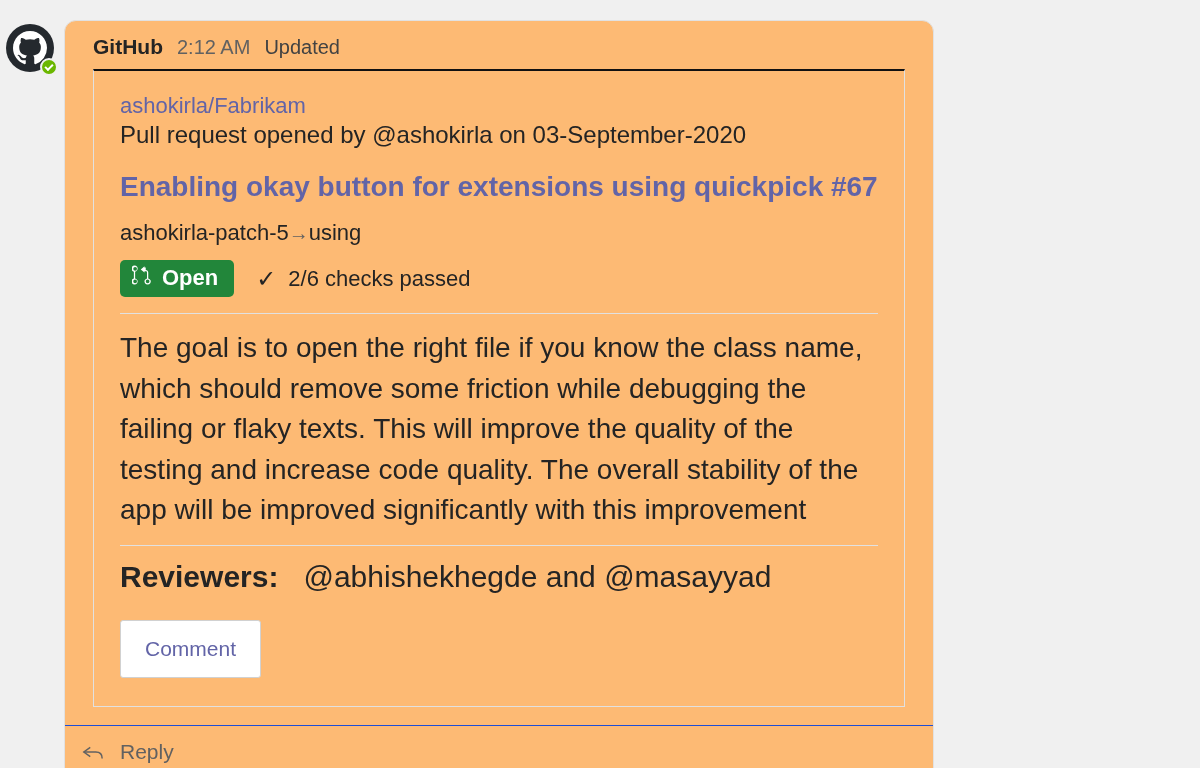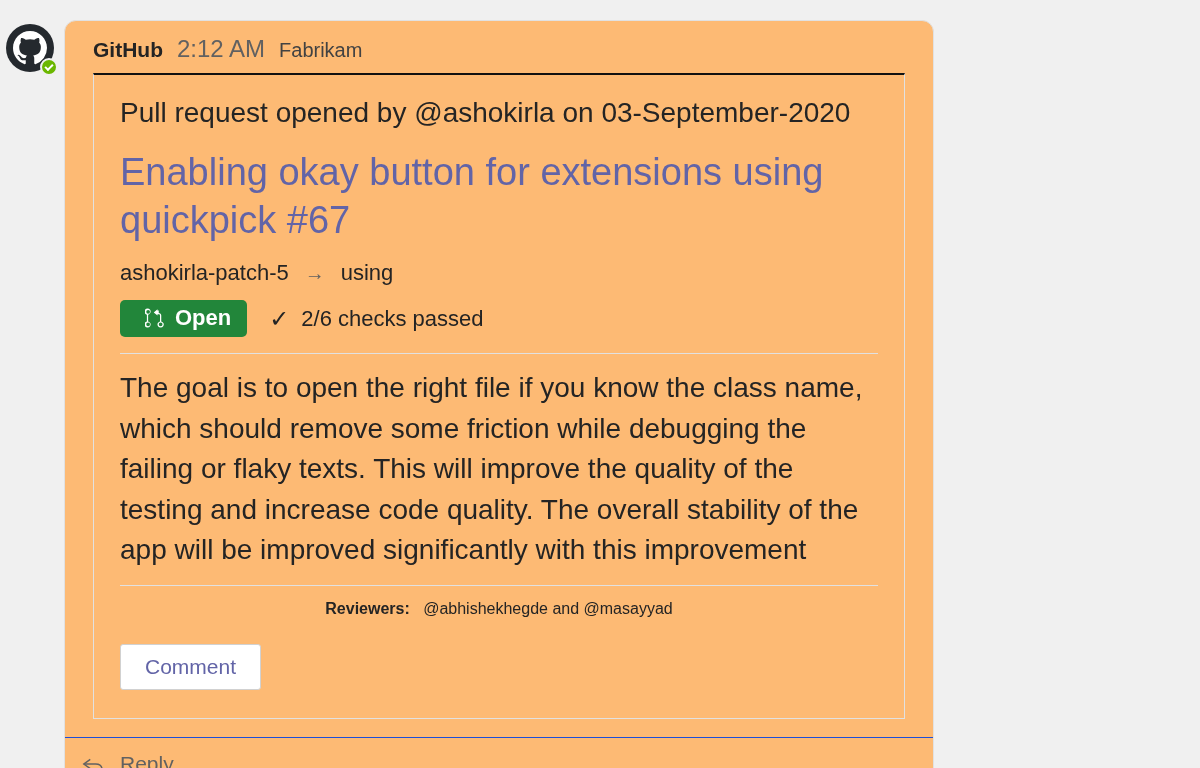--- a/index.html
+++ b/index.html
@@ -62,72 +62,71 @@
     border-radius: 12px;
   }
   .header {
     padding: 14px 28px 10px 28px;
     display: flex;
     align-items: baseline;
     gap: 14px;
     color: #242424;
   }
   .header .sender { font-weight: 600; }
-  .header .time { color: #616161; font-size: 24px; }
+  .header .time { color: #616161; font-size: 20px; }
   .header .status { color: #424242; font-size: 20px; }
   .card {
     margin: 0 28px 18px 28px;
     border: 1px solid #e1e1e1;
     border-top: 2px solid #111;
     padding: 22px 26px 28px 26px;
   }
   .repo-link {
     color: #6264a7;
     font-size: 22px;
     text-decoration: none;
     display: inline-block;
     margin-bottom: 2px;
   }
   .opened-by {
     color: #242424;
-    font-size: 28px;
+    font-size: 24px;
     margin-bottom: 20px;
   }
   .pr-title {
     color: #6264a7;
-    font-size: 38px;
-    font-weight: 400;
+    font-size: 28px;
+    font-weight: 700;
     line-height: 1.25;
     margin-bottom: 16px;
     text-decoration: none;
     display: block;
   }
   .branches {
     display: flex;
     align-items: center;
-    gap: 16px;
     font-size: 22px;
     margin-bottom: 14px;
   }
   .arrow-icon { color: #616161; font-size: 20px; }
   .status-row {
     display: flex;
     align-items: center;
     gap: 22px;
     margin-bottom: 16px;
   }
   .open-badge {
     background: #22863a;
     color: #fff;
     font-weight: 600;
     font-size: 22px;
     border-radius: 5px;
-    padding: 5px 16px 6px 25px;
+    padding: 5px 16px 6px 12px;
     display: inline-flex;
-    align-items: center;
+    align-items: flex-start;
     gap: 10px;
   }
   .open-badge svg { width: 20px; height: 20px; fill: #fff; }
   .checks {
     display: inline-flex;
     align-items: center;
     gap: 12px;
     font-size: 22px;
     color: #242424;
   }
@@ -140,32 +139,31 @@
     border-top: 1px solid #e1e1e1;
     margin: 0 0 14px 0;
   }
   .desc {
     font-size: 28px;
     line-height: 1.45;
     color: #242424;
     margin-bottom: 14px;
   }
   .reviewers {
-    font-size: 16px;
+    font-size: 30px;
     margin-bottom: 26px;
-    text-align: center;
   }
   .reviewers .label { font-weight: 600; }
   .comment-btn {
     border: 1px solid #d1d1d1;
     background: #fff;
     color: #6264a7;
     font-size: 21px;
     font-weight: 400;
-    padding: 10px 24px;
+    padding: 16px 24px;
     border-radius: 3px;
     cursor: pointer;
     font-family: inherit;
   }
   .reply-bar {
     border-top: 1px solid #1d4ed8;
     padding: 14px 28px 16px 17px;
     display: flex;
     align-items: center;
     gap: 16px;
@@ -187,25 +185,26 @@
         </svg>
     </div>
     <div class="presence"></div>
   </div>
 
   <div class="message">
 
     <div class="header">
       <span class="sender">GitHub</span>
       <span class="time">2:12 AM</span>
-      <span class="status">Fabrikam</span>
+      <span class="status">Updated</span>
     </div>
 
     <div class="card">
 
+      <a class="repo-link">ashokirla/Fabrikam</a>
       <div class="opened-by">Pull request opened by @ashokirla on 03-September-2020</div>
 
       <a class="pr-title">Enabling okay button for extensions using quickpick #67</a>
 
       <div class="branches">
         <span>ashokirla-patch-5</span>
         <span class="arrow-icon">→</span>
         <span>using</span>
       </div>
 

